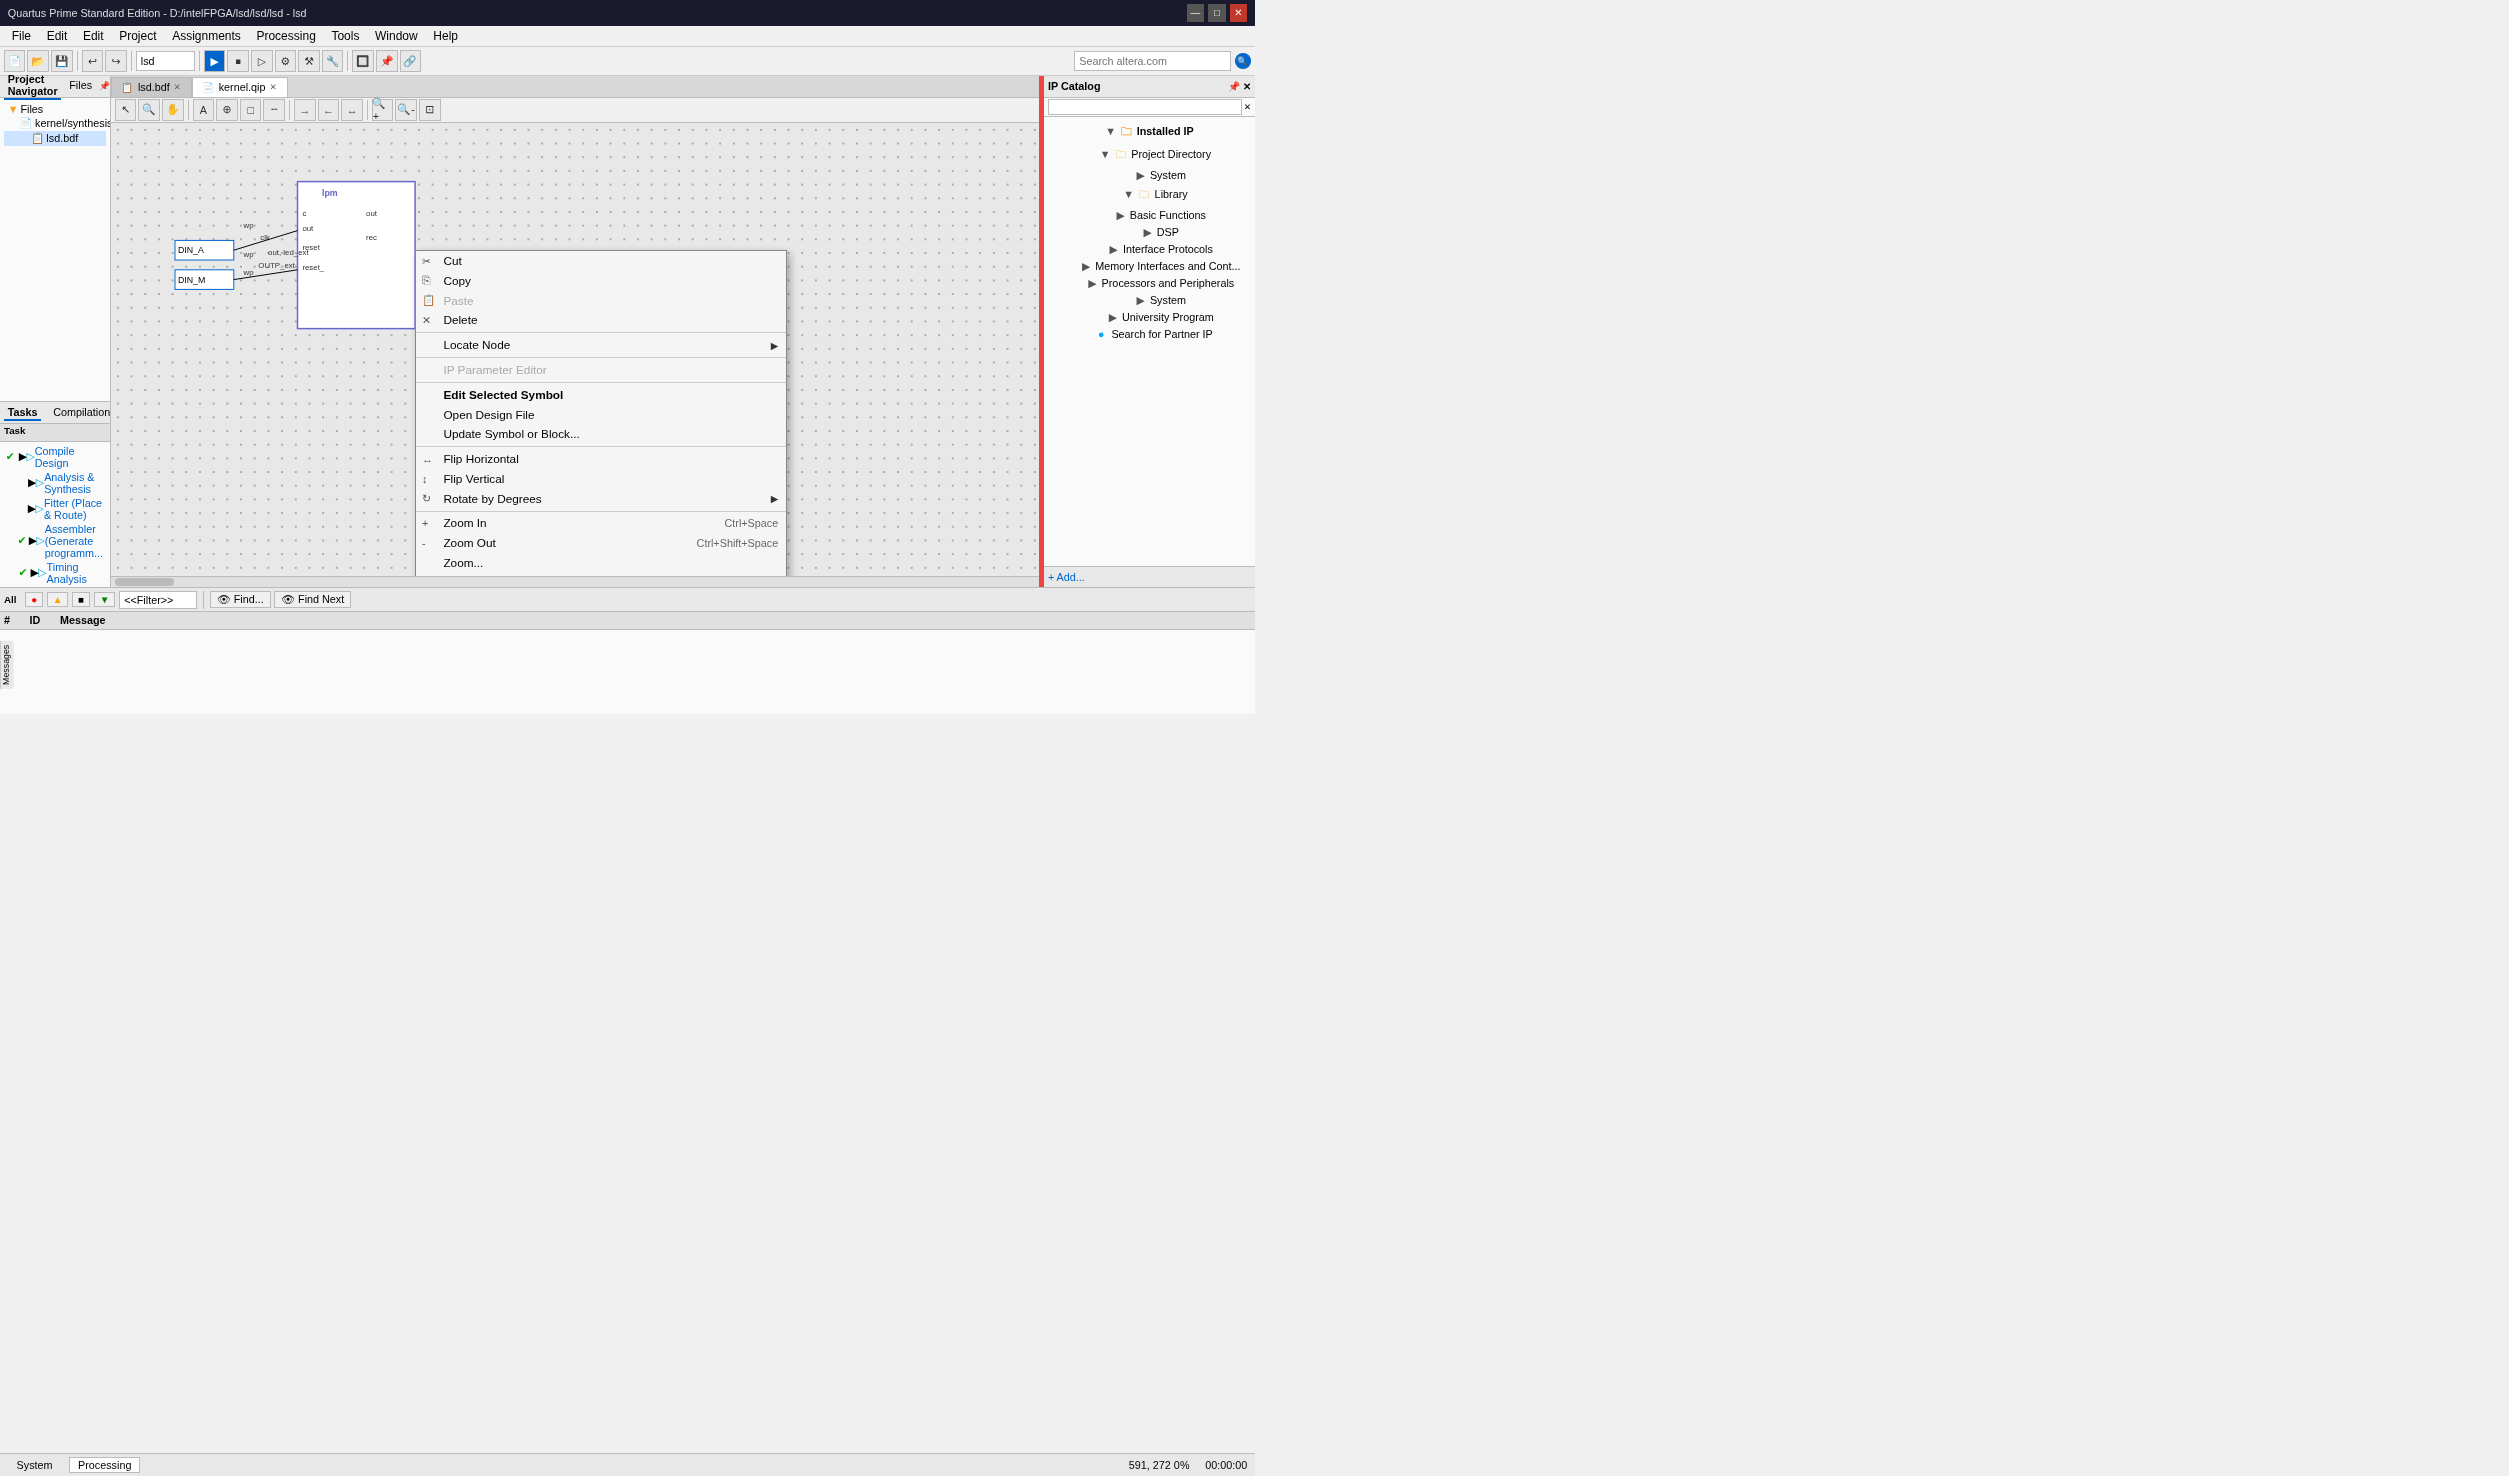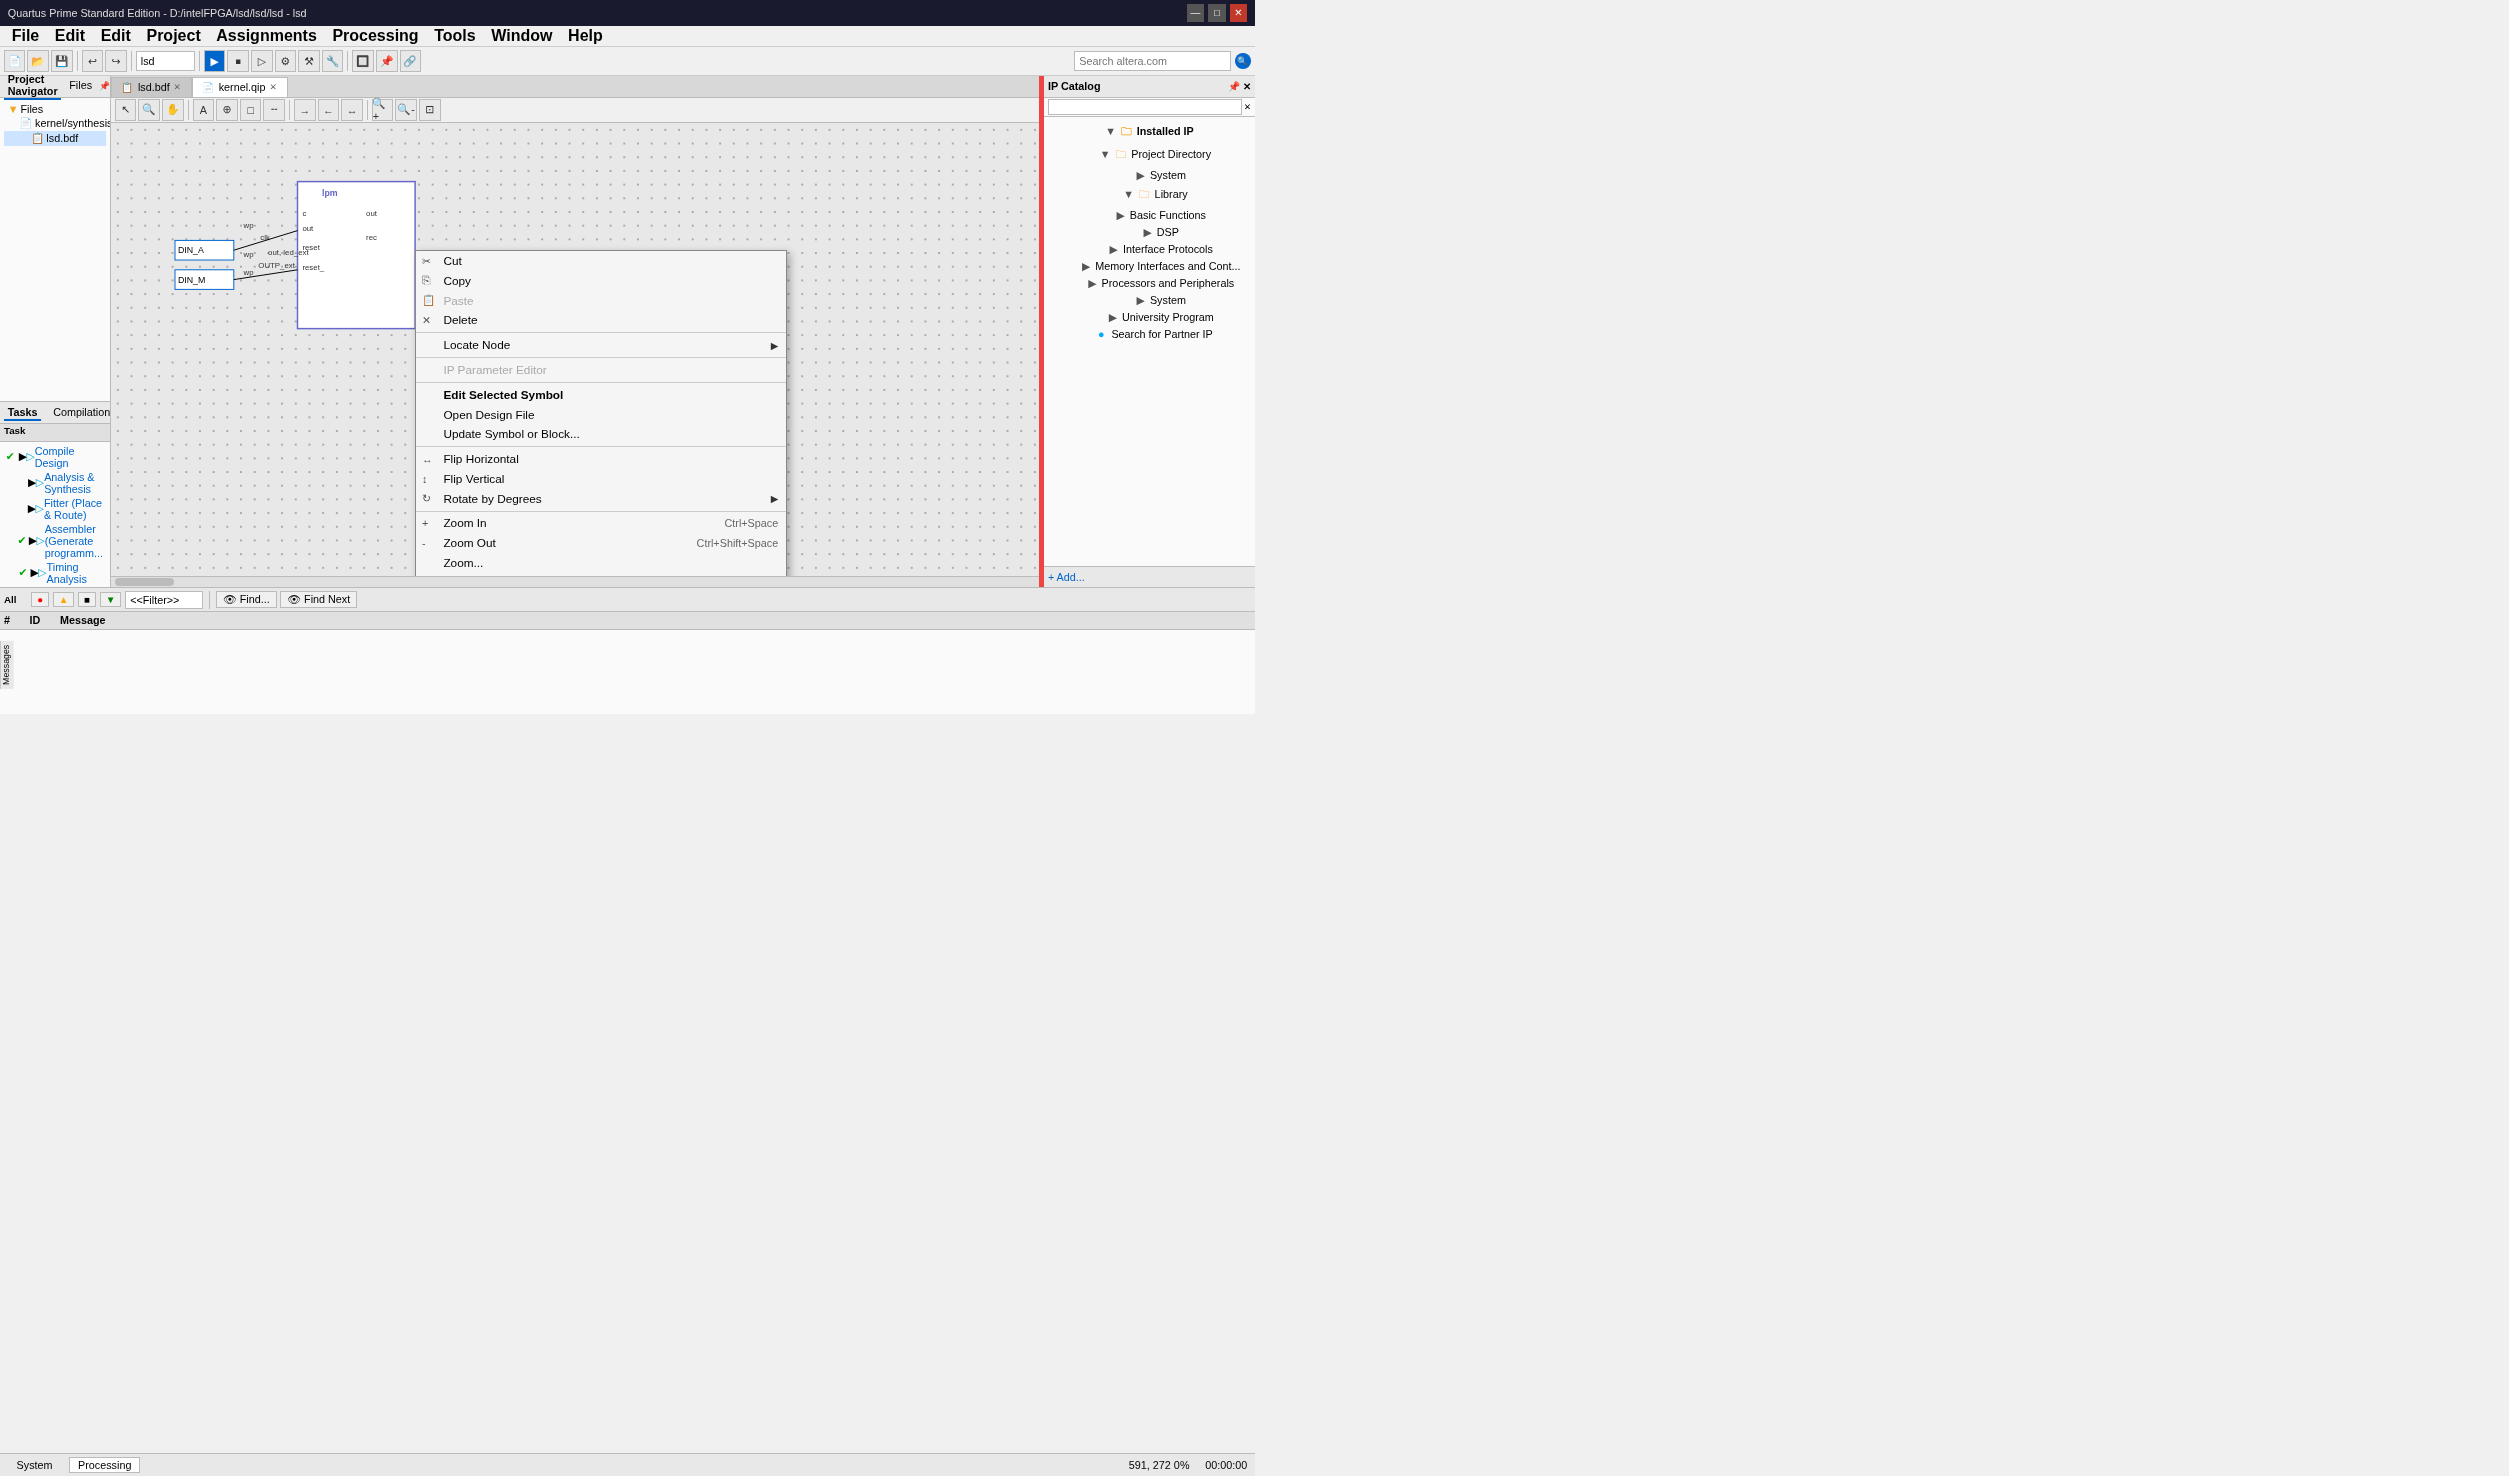--- a/index.html
+++ b/index.html
@@ -36,24 +36,23 @@
     #menu-bar {
       background: #f0f0f0;
       border-bottom: 1px solid #ccc;
       height: 21.6px;
       display: flex;
       align-items: center;
       padding: 0 3.9px;
     }
     .menu-item {
       padding: 2px 7.8px;
-      font-size: 16px;
+      font-size: 12px;
       cursor: pointer;
       color: #000;
-      font-weight: bold;
     }
 
     
     #toolbar {
       background: #f0f0f0;
       border-bottom: 1px solid #ccc;
       height: 29px;
       display: flex;
       align-items: center;
       padding: 0 3.9px;
@@ -697,21 +696,21 @@
     </div>
 
     <div id="ip-add-bar">
       <span>+ Add...</span>
     </div>
   </div>
 </div>
 
 <div id="bottom-area" style="height:127px;border-top:1px solid #bbb;display:flex;flex-direction:column;background:#fafafa;">
   <div id="bottom-toolbar" style="height:23.5px;background:#e8e8e8;border-bottom:1px solid #bbb;display:flex;align-items:center;padding:0 3.9px;gap:3.9px;">
-    <span style="font-size:9.8px;font-weight:bold;margin-right:11px;">All</span>
+    <span style="font-size:9.8px;font-weight:bold;margin-right:5px;">All</span>
     <button class="filter-btn" style="color:red;">●</button>
     <button class="filter-btn" style="color:orange;">▲</button>
     <button class="filter-btn">■</button>
     <button class="filter-btn" style="color:green;">▼</button>
     <input type="text" value="&lt;&lt;Filter&gt;&gt;" style="height: 17.6px; font-size: 10.8px; border: 1px solid rgb(187, 187, 187); padding: 0px 3.9px; width: 78px;">
     <span style="width:1px;height:17.6px;background:#bbb;margin:0 2px;"></span>
     <button style="font-size:10.8px;padding:1px 5.9px;border:1px solid #bbb;background:#f0f0f0;cursor:pointer;">
       <span>👁</span> Find...
     </button>
     <button style="font-size:10.8px;padding:1px 5.9px;border:1px solid #bbb;background:#f0f0f0;cursor:pointer;">

